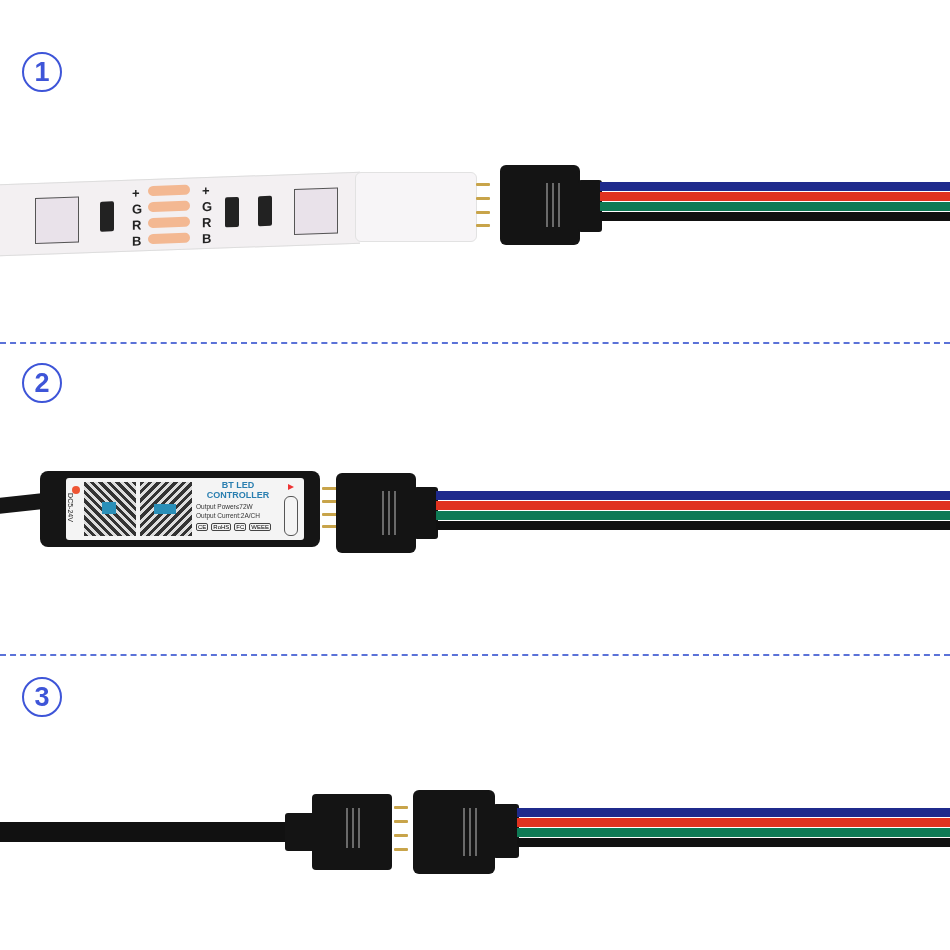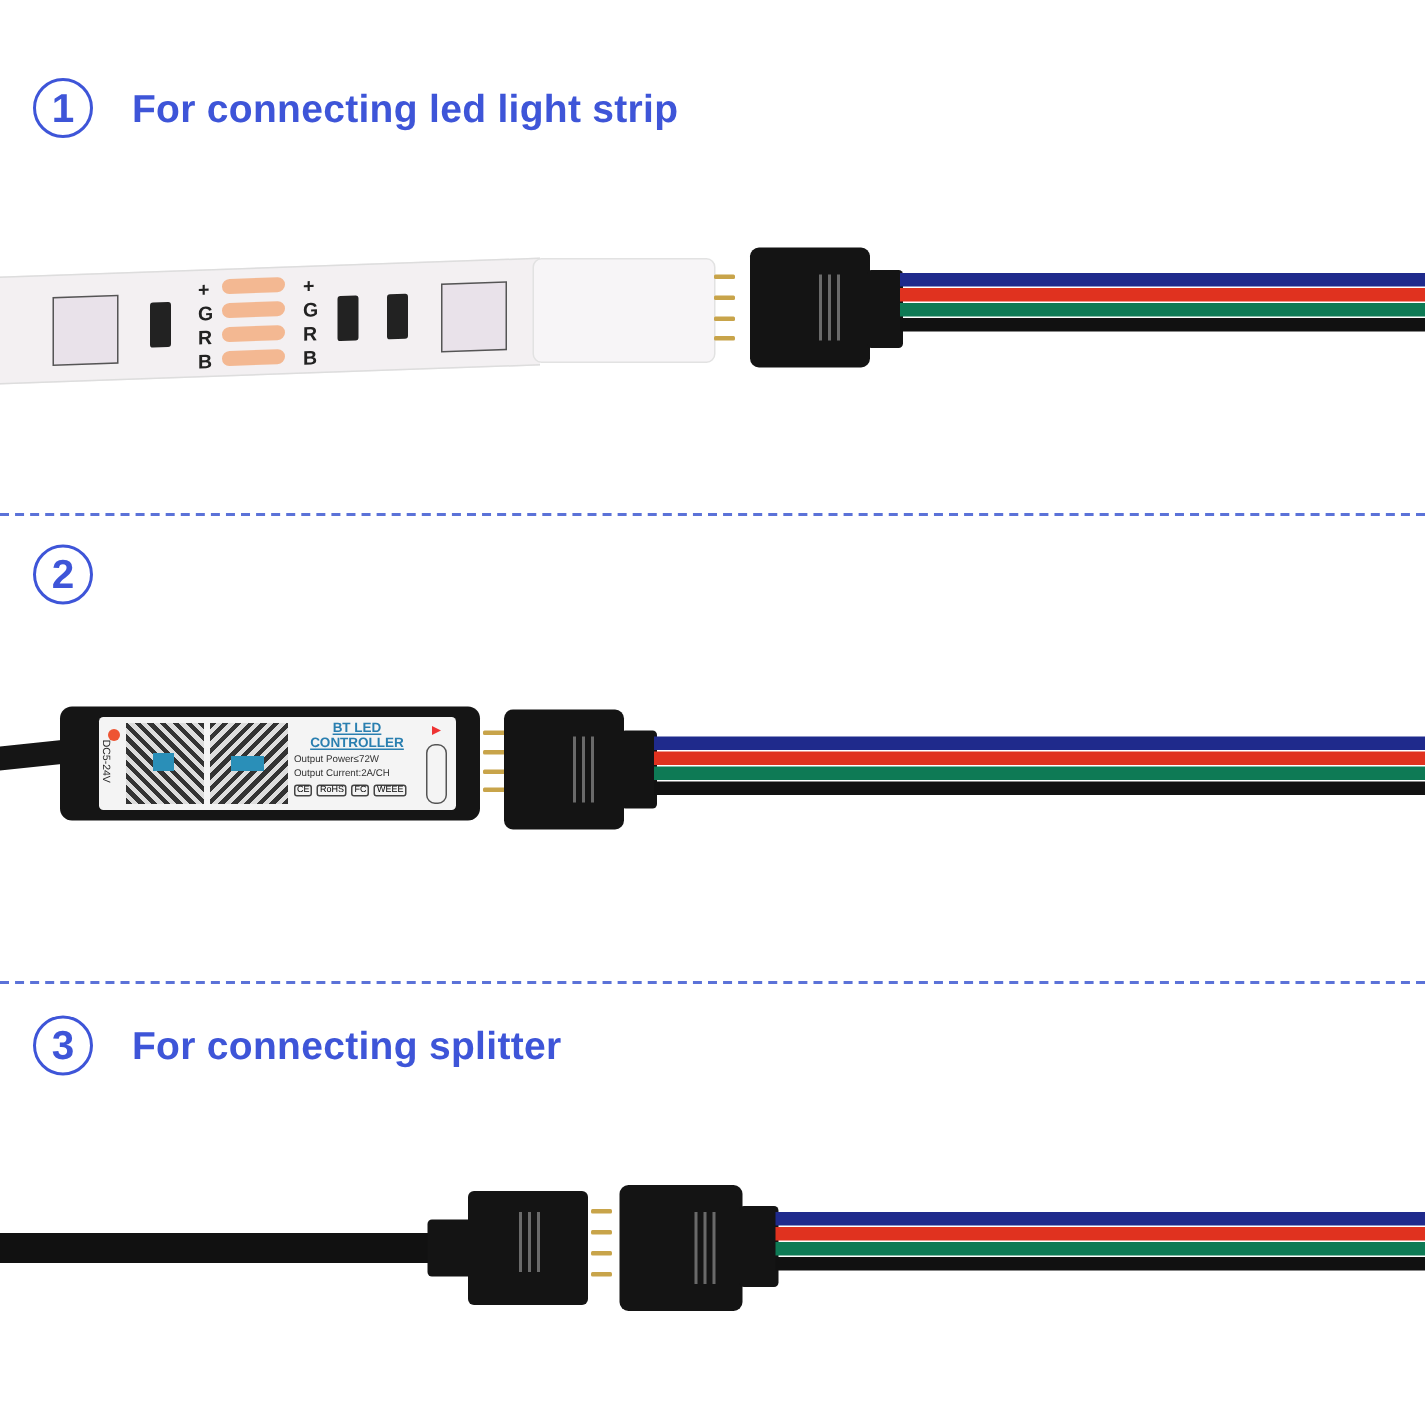--- a/index.html
+++ b/index.html
@@ -14,21 +14,20 @@
   .wire{position:absolute;left:0;right:0;height:9px;}
   .connector{position:absolute;background:#141414;border-radius:6px;}
   .ridge{position:absolute;width:2px;background:#6a6a6a;}
   .pin{position:absolute;height:3px;background:#c8a44a;border-radius:1px;}
 </style>
 </head>
 <body>
 
 <div class="heading" style="top:52px;">
   <div class="num-circle">1</div>
-  <div class="heading-text">For connecting led light strip</div>
 </div>
 
 <div class="abs" style="left:0;top:160px;width:950px;height:110px;">
 
   <div class="abs" style="left:0;top:18px;width:360px;height:70px;background:#f3f0f2;border-top:1px solid #ddd;border-bottom:1px solid #ddd;transform:skewY(-2deg);">
     <div class="abs" style="left:35px;top:14px;width:42px;height:44px;border:1px solid #555;background:#e9e2ea;"></div>
     <div class="abs" style="left:100px;top:20px;width:14px;height:30px;background:#222;border-radius:2px;"></div>
     <div class="abs" style="left:132px;top:5px;font-size:13px;font-weight:bold;color:#222;line-height:16px;">
       <div>+</div>
         <div>G</div>
@@ -87,21 +86,21 @@
   <div class="abs" style="left:40px;top:6px;width:280px;height:76px;background:#151515;border-radius:8px;">
     <div class="abs" style="left:26px;top:7px;width:238px;height:62px;background:#f4f4f4;border-radius:3px;">
       <div class="abs" style="left:6px;top:8px;width:8px;height:8px;background:#e53;border-radius:50%;"></div>
       <div class="abs" style="left:-10px;top:26px;font-size:7px;color:#222;transform:rotate(90deg);">DC5-24V</div>
       <div class="abs" style="left:18px;top:4px;width:52px;height:54px;background:repeating-linear-gradient(45deg,#333 0 3px,#ddd 3px 6px);">
         <div class="abs" style="left:18px;top:20px;width:14px;height:12px;background:#2a8fb8;"></div>
       </div>
       <div class="abs" style="left:74px;top:4px;width:52px;height:54px;background:repeating-linear-gradient(-45deg,#333 0 3px,#ddd 3px 6px);">
         <div class="abs" style="left:14px;top:22px;width:22px;height:10px;background:#2a8fb8;"></div>
       </div>
-      <div class="abs" style="left:132px;top:2px;width:80px;text-align:center;color:#2a7fb0;font-weight:bold;font-size:9px;line-height:10px;text-decoration:underline;">
+      <div class="abs" style="left:132px;top:2px;width:80px;text-align:center;color:#2a7fb0;font-weight:bold;font-size:9px;line-height:10px;">
         <div>BT LED</div>
         <div>CONTROLLER</div>
       </div>
       <div class="abs" style="left:130px;top:25px;font-size:6.5px;color:#333;white-space:nowrap;">Output Power≤72W</div>
       <div class="abs" style="left:130px;top:34px;font-size:6.5px;color:#333;white-space:nowrap;">Output Current:2A/CH</div>
       <div class="abs" style="left:130px;top:45px;display:flex;gap:3px;">
         <span style="font-size:6px;border:1px solid #444;border-radius:2px;padding:0 1px;">CE</span>
         <span style="font-size:6px;border:1px solid #444;border-radius:2px;padding:0 1px;">RoHS</span>
         <span style="font-size:6px;border:1px solid #444;border-radius:2px;padding:0 1px;">FC</span>
         <span style="font-size:6px;border:1px solid #444;border-radius:2px;padding:0 1px;">WEEE</span>
@@ -128,21 +127,20 @@
     <div class="wire" style="top:10px;background:#e0321f;"></div>
     <div class="wire" style="top:20px;background:#0e7a55;"></div>
     <div class="wire" style="top:30px;background:#111;"></div>
   </div>
 </div>
 
 <div class="divider" style="top:654px;"></div>
 
 <div class="heading" style="top:677px;">
   <div class="num-circle">3</div>
-  <div class="heading-text">For connecting splitter</div>
 </div>
 
 <div class="abs" style="left:0;top:780px;width:950px;height:100px;">
   <div class="abs" style="left:0;top:42px;width:295px;height:20px;background:#111;border-radius:0 4px 4px 0;"></div>
   <div class="connector" style="left:285px;top:33px;width:30px;height:38px;border-radius:3px;"></div>
   <div class="connector" style="left:312px;top:14px;width:80px;height:76px;border-radius:4px;">
     <div class="ridge" style="left:34px;top:14px;height:40px;"></div>
     <div class="ridge" style="left:40px;top:14px;height:40px;"></div>
     <div class="ridge" style="left:46px;top:14px;height:40px;"></div>
   </div>

